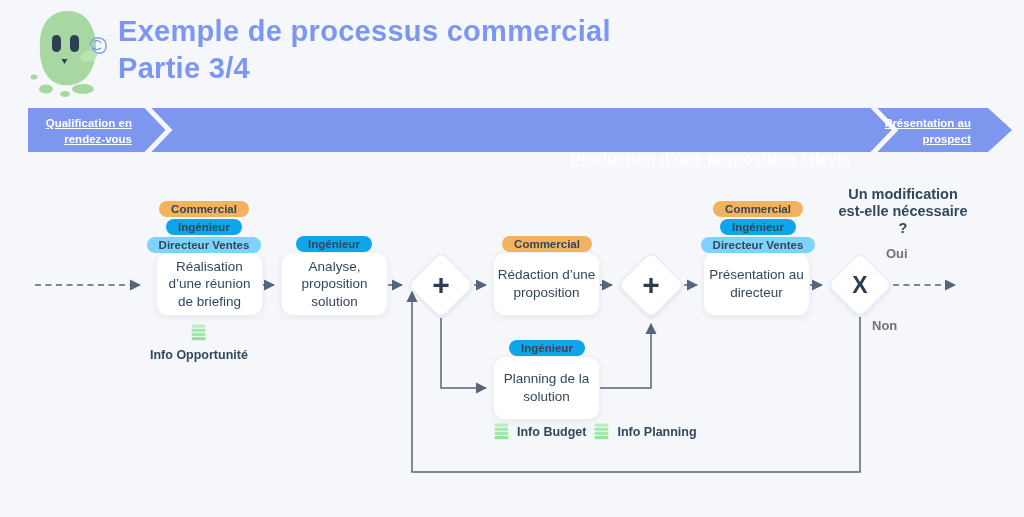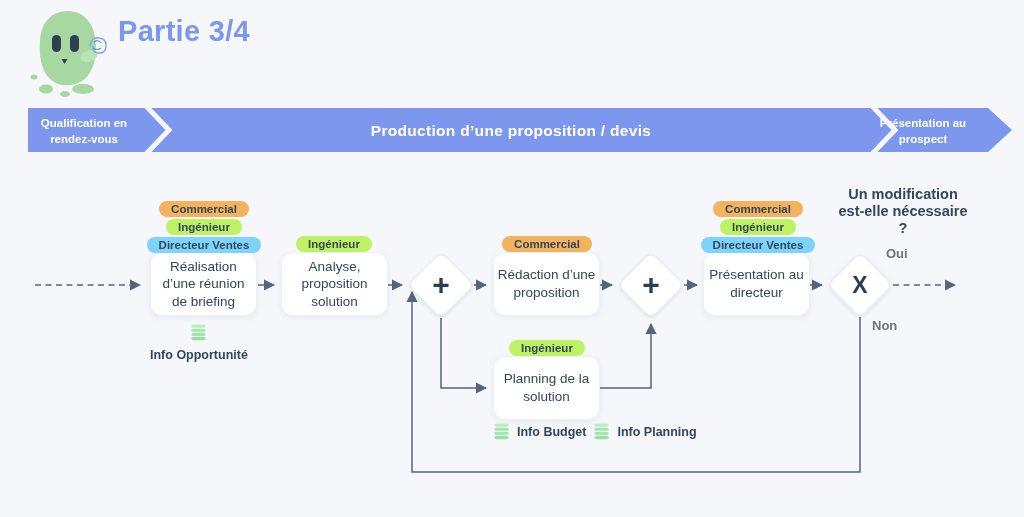--- a/index.html
+++ b/index.html
@@ -9,42 +9,42 @@
     font-family:"Liberation Sans", sans-serif;
   }
   
   .mascot{position:absolute;left:26px;top:6px;width:84px;height:92px;}
   .title{
     position:absolute;left:118px;top:13px;
     font-size:29px;font-weight:700;color:#7b97f1;line-height:1.28;letter-spacing:.3px;
   }
   
   .banner-svg{position:absolute;left:28px;top:108px;width:984px;height:44px;}
-  .banner-label{position:absolute;color:#fff;font-weight:700;text-align:center;}
+  .banner-label{position:absolute;color:#fff;font-weight:700;text-align:right;text-decoration:underline;}
   .banner-small{font-size:11.5px;line-height:1.35;}
-  .banner-big{font-size:15.5px;letter-spacing:.3px;}
+  .banner-big{font-size:15.5px;letter-spacing:.3px;margin-top:28px;}
   
   .flow-svg{position:absolute;left:0;top:0;width:1024px;height:517px;}
   .task{
     position:absolute;width:107px;height:64px;box-sizing:border-box;
     background:#fff;border:1px solid #edf0f5;border-radius:12px;
     box-shadow:0 2px 6px rgba(51,71,91,.08);
     display:flex;align-items:center;justify-content:center;text-align:center;
     font-size:13.5px;font-weight:500;line-height:1.3;padding:4px 3px;
   }
   .pill-stack{
     position:absolute;width:140px;display:flex;flex-direction:column;
     align-items:center;gap:2px;z-index:3;
   }
   .pill{
     height:16px;line-height:16px;padding:0 12px;border-radius:10px;
     font-size:11.5px;font-weight:600;color:#33475b;white-space:nowrap;
   }
   .p-orange{background:#f2b25e;}
-  .p-pink{background:#bef264;}
+  .p-pink{background:#0ea5e9;}
   .p-blue{background:#7dd3fc;}
   .gw-symbol{
     position:absolute;display:flex;align-items:center;justify-content:center;
     color:#2c3c52;font-weight:700;z-index:3;
   }
   .q-label{
     position:absolute;font-weight:700;font-size:14.5px;
     text-align:center;line-height:1.18;color:#33475b;z-index:3;
   }
   .branch-label{position:absolute;font-weight:700;font-size:13px;color:#737373;z-index:3;}
@@ -71,20 +71,21 @@
     <ellipse cx="57" cy="83" rx="11" ry="5" fill="#a7d8a2"></ellipse>
     <ellipse cx="63" cy="50" rx="9" ry="5.5" fill="#b9e3b3" transform="rotate(-20 63 50)"></ellipse>
     <rect x="26" y="29" width="9" height="17" rx="4.5" fill="#2e3f54"></rect>
     <rect x="44" y="29" width="9" height="17" rx="4.5" fill="#2e3f54"></rect>
     <path d="M35.5,53 L41.5,53 L38.5,58 Z" fill="#2e3f54"></path>
     <path d="M64,40 q1,-9 9,-8 q8,1 7,9 q-1,7 -8,6 q-6,-1 -5,-7" fill="none" stroke="#8aa8e8" stroke-width="1.6"></path>
     <path d="M68,36 q4,-3 7,1 M67,42 q4,3 8,0" fill="none" stroke="#6f8fd9" stroke-width="1.2"></path>
   </svg>
 
   <div class="title">
+    <div>Exemple de processus commercial</div>
     <div>Partie 3/4</div>
   </div>
 
   <svg class="banner-svg" viewBox="0 0 984 44" aria-hidden="true">
     <polygon points="0,0 960,0 984,22 960,44 0,44" fill="#7d97ee"></polygon>
     <polyline points="118,-2 141,22 118,46" stroke="#f5f7fb" stroke-width="5" fill="none"></polyline>
     <polyline points="844,-2 867,22 844,46" stroke="#f5f7fb" stroke-width="5" fill="none"></polyline>
   </svg>
   <div class="banner-label banner-small" style="left:36px;top:116px;width:96px;">Qualification en rendez-vous</div>
   <div class="banner-label banner-big" style="left:171px;top:122px;width:680px;">Production d’une proposition / devis</div>
@@ -132,21 +133,21 @@
   </div>
   <div class="pill-stack" style="left:688px;top:201px;">
     <span class="pill p-orange">Commercial</span>
     <span class="pill p-pink">Ingénieur</span>
     <span class="pill p-blue">Directeur Ventes</span>
   </div>
   <div class="pill-stack" style="left:477px;top:340px;">
     <span class="pill p-pink">Ingénieur</span>
   </div>
 
-  <div class="task" style="left:150px;top:252px;">Réalisation d’une réunion de briefing</div>
+  <div class="task" style="left:156px;top:252px;">Réalisation d’une réunion de briefing</div>
   <div class="task" style="left:281px;top:252px;">Analyse, proposition solution</div>
   <div class="task" style="left:703px;top:252px;">Présentation au directeur</div>
   <div class="task" style="left:493px;top:252px;">Rédaction d’une proposition</div>
   <div class="task" style="left:493px;top:356px;">Planning de la solution</div>
 
   <div class="gw-symbol" style="left:421px;top:265px;width:40px;height:40px;font-size:30px;">+</div>
   <div class="gw-symbol" style="left:631px;top:265px;width:40px;height:40px;font-size:30px;">+</div>
   <div class="gw-symbol" style="left:840px;top:267px;width:40px;height:37px;font-size:23px;">X</div>
 
   <div class="q-label" style="left:800px;top:186px;width:132px;margin-left:37px;">Un modification est-elle nécessaire ?</div>

